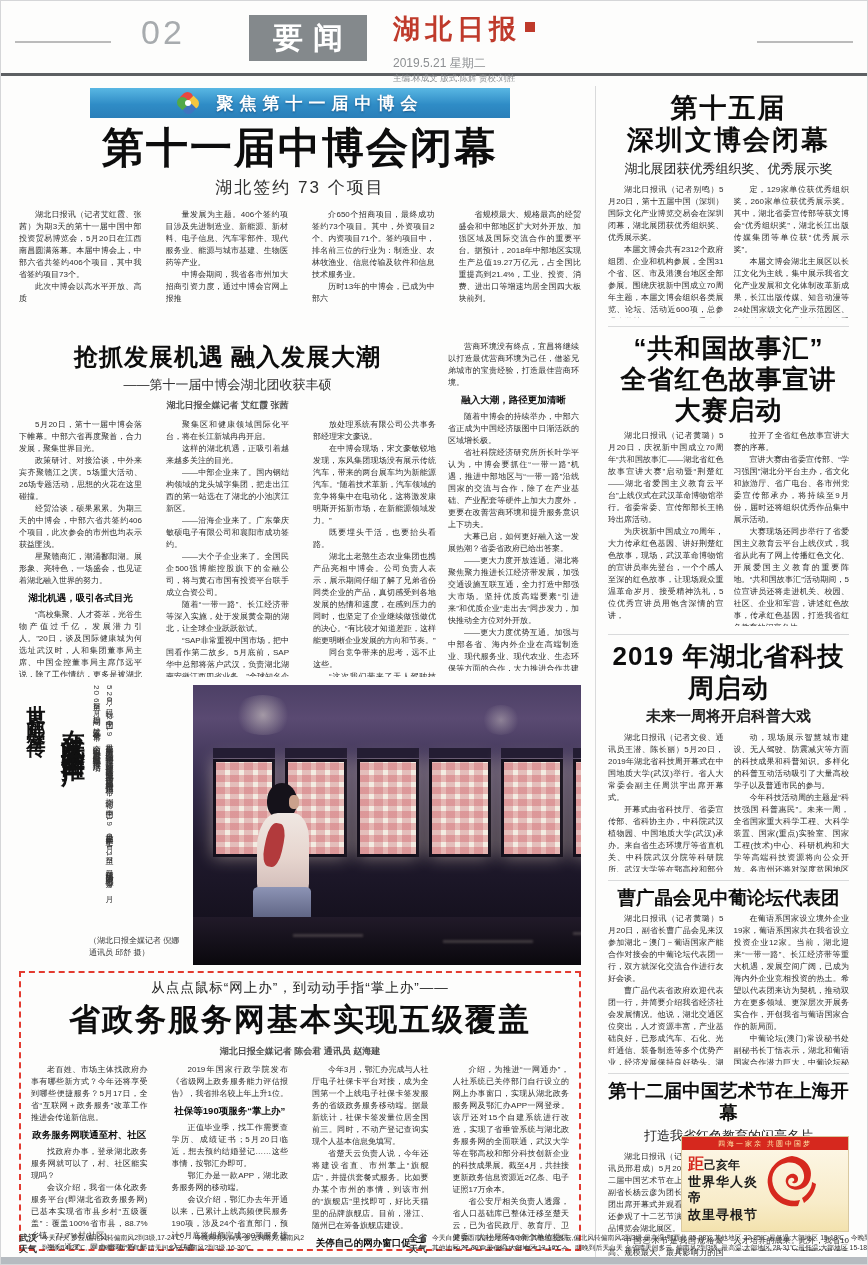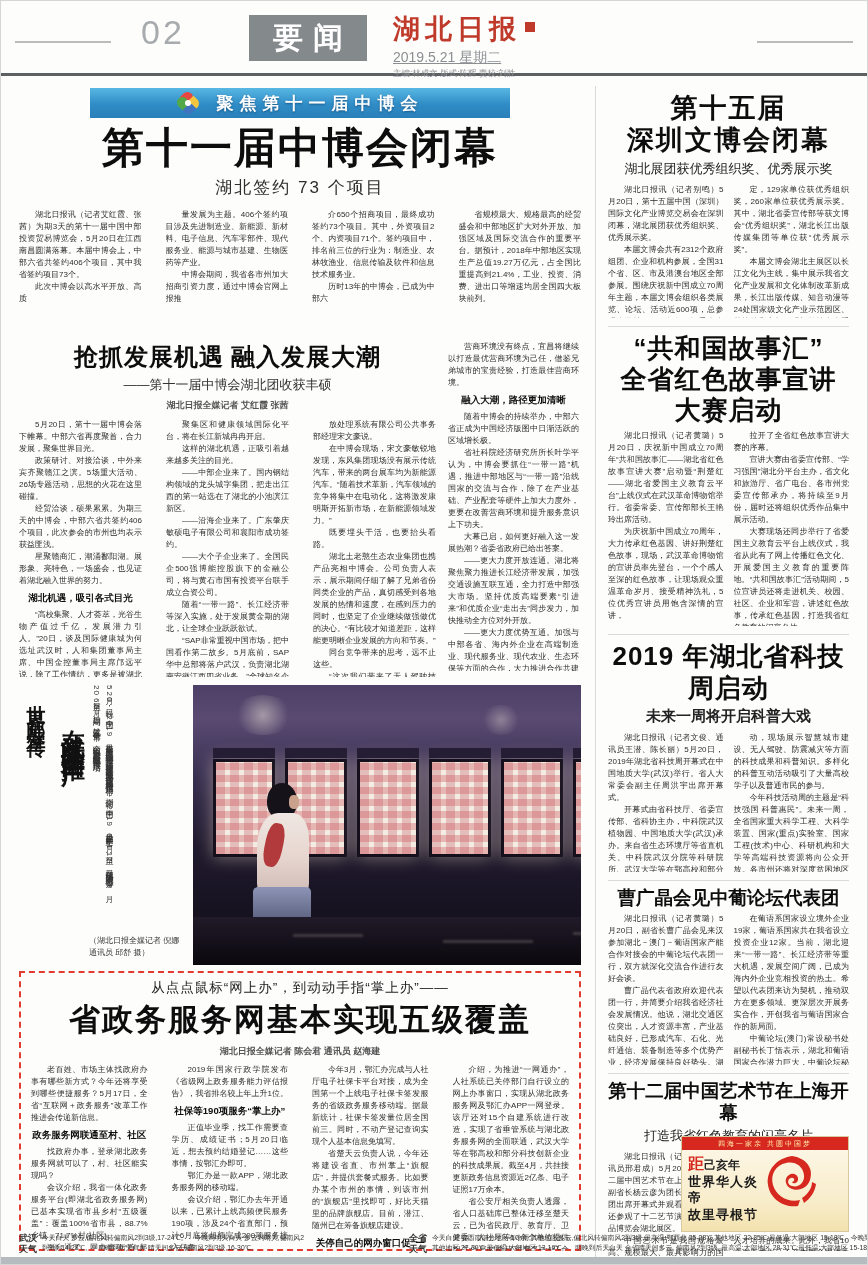--- a/index.html
+++ b/index.html
@@ -12,21 +12,21 @@
   .hline.l{left:14px;width:96px;}
   .hline.r{right:14px;width:96px;}
   .pagenum{position:absolute;left:140px;top:12px;font-size:34px;color:#a7abae;letter-spacing:3px;font-weight:400;}
   .secbox{position:absolute;left:248px;top:14px;width:118px;height:46px;background:#84898c;
           display:flex;align-items:center;justify-content:center;}
   .secbox span{color:#fff;font-weight:bold;font-size:30px;letter-spacing:10px;padding-left:10px;}
   .masthead{position:absolute;left:392px;top:10px;}
   .brand{font-family:"Liberation Serif",serif;font-weight:bold;color:#bf3a2b;font-size:27px;
          letter-spacing:5px;transform:skewX(-4deg);}
   .seal{display:inline-block;width:10px;height:10px;background:#bf3a2b;margin-left:4px;vertical-align:6px;}
-  .dateline{font-size:14px;color:#8c8f92;margin-top:2px;text-decoration:underline;}
+  .dateline{font-size:12px;color:#8c8f92;margin-top:8px;}
   .staffline{font-size:8.5px;color:#8c8f92;margin-top:1px;}
   .hdr-rule{height:3px;background:#5d6063;margin:0 0 10px 0;}
   
   .content{display:flex;padding:0 18px;gap:14px;}
   .left-sec{width:562px;flex:none;}
   .right-sec{flex:1;border-left:1px solid #d9dadb;padding-left:12px;}
   
   .banner{width:420px;height:30px;margin:2px auto 8px auto;display:flex;align-items:center;justify-content:center;gap:18px;
           background:linear-gradient(180deg,#59b7e3 0%,#2f8cc6 55%,#2a7fb9 100%);}
   .banner .txt{color:#fff;font-weight:bold;font-size:17px;letter-spacing:6px;text-shadow:0 1px 2px rgba(0,40,80,.5);}

